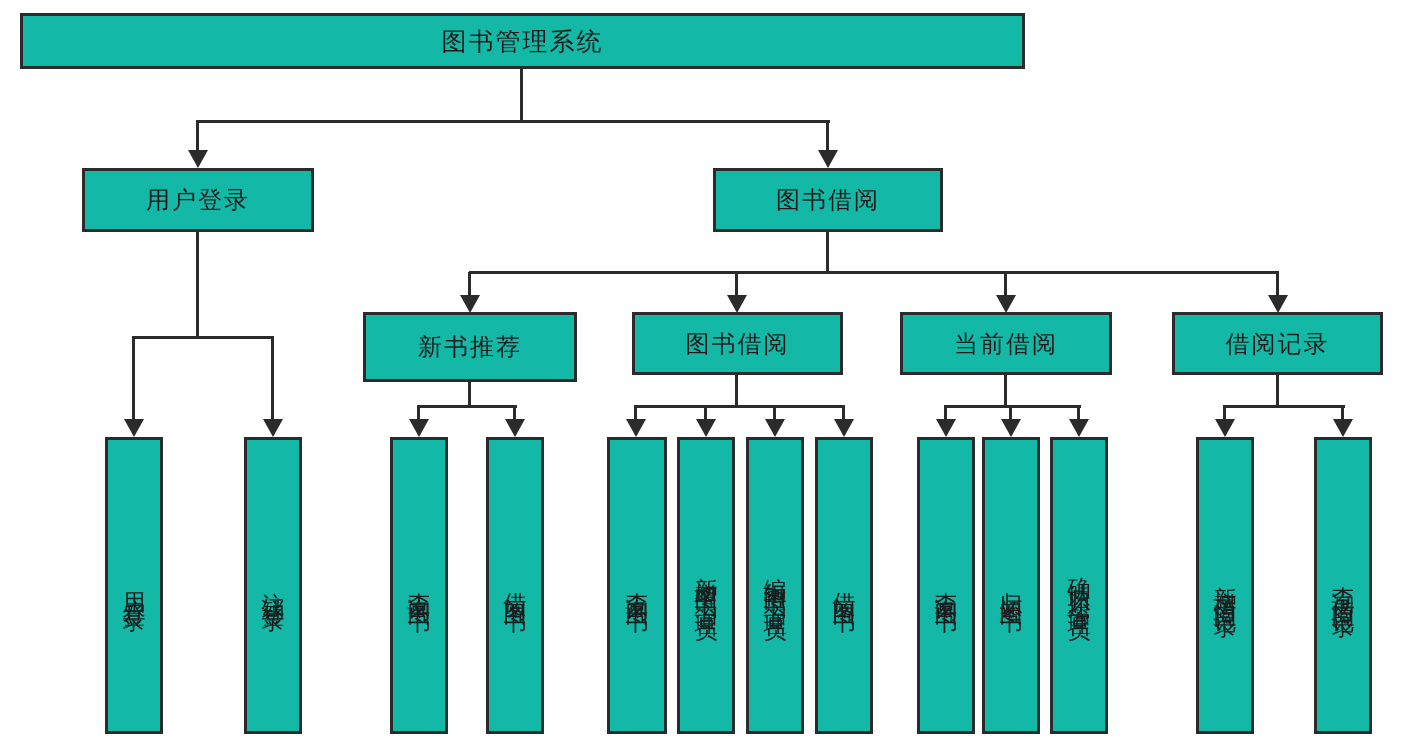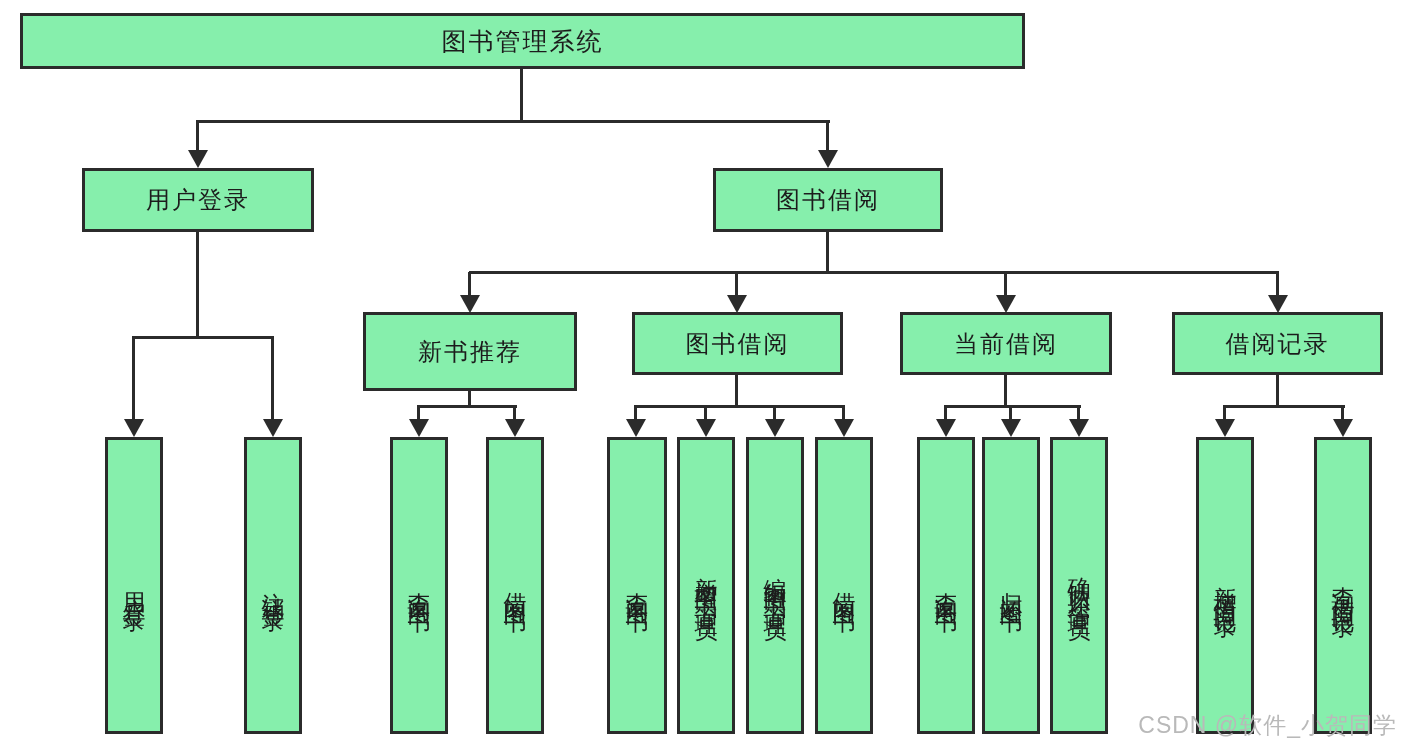--- a/index.html
+++ b/index.html
@@ -8,21 +8,21 @@
     width:1405px;height:747px;
     background:#ffffff;
     font-family:"Liberation Sans","DejaVu Sans",sans-serif;
     color:#1c1c1c;
     overflow:hidden;
   }
   .node{
     position:absolute;
     box-sizing:border-box;
     border:3px solid #2b2b2b;
-    background:#86efac;
+    background:#14b8a6;
     display:flex;align-items:center;justify-content:center;
     font-size:24px;
     letter-spacing:2px;
     white-space:nowrap;
     z-index:2;
   }
   .node.root{font-size:25px;}
   .node.vert{
     font-size:23px;
     letter-spacing:6px;
@@ -87,21 +87,21 @@
   <div class="arrow" style="left:132px;top:336px;height:83px;"></div>
   <div class="arrow" style="left:271px;top:336px;height:83px;"></div>
 
   <div class="vline" style="left:826px;top:232px;height:40px;"></div>
   <div class="hline" style="left:469px;top:271px;width:810px;"></div>
   <div class="arrow" style="left:468px;top:272px;height:23px;"></div>
   <div class="arrow" style="left:735px;top:272px;height:23px;"></div>
   <div class="arrow" style="left:1004px;top:272px;height:23px;"></div>
   <div class="arrow" style="left:1276px;top:272px;height:23px;"></div>
 
-  <div class="node" style="left:363px;top:312px;width:214px;height:79px;text-align:right;">
+  <div class="node" style="left:363px;top:312px;width:214px;height:70px;text-align:right;">
     <span>新书推荐</span>
   </div>
   <div class="node" style="left:900px;top:312px;width:212px;height:63px;">
     <span>当前借阅</span>
   </div>
   <div class="node" style="left:632px;top:312px;width:211px;height:63px;">
     <span>图书借阅</span>
   </div>
   <div class="node" style="left:1172px;top:312px;width:211px;height:63px;">
     <span>借阅记录</span>
@@ -167,15 +167,14 @@
     <span class="vtext">确认归还（管理员）</span>
   </div>
 
   <div class="node vert" style="left:1196px;top:437px;width:58px;height:297px;">
     <span class="vtext">新增借阅记录</span>
   </div>
   <div class="node vert" style="left:1314px;top:437px;width:58px;height:297px;">
     <span class="vtext">查询借阅记录</span>
   </div>
 
-  <div class="watermark">CSDN @软件_小贺同学</div>
 
 </div>
 
 </body></html>

